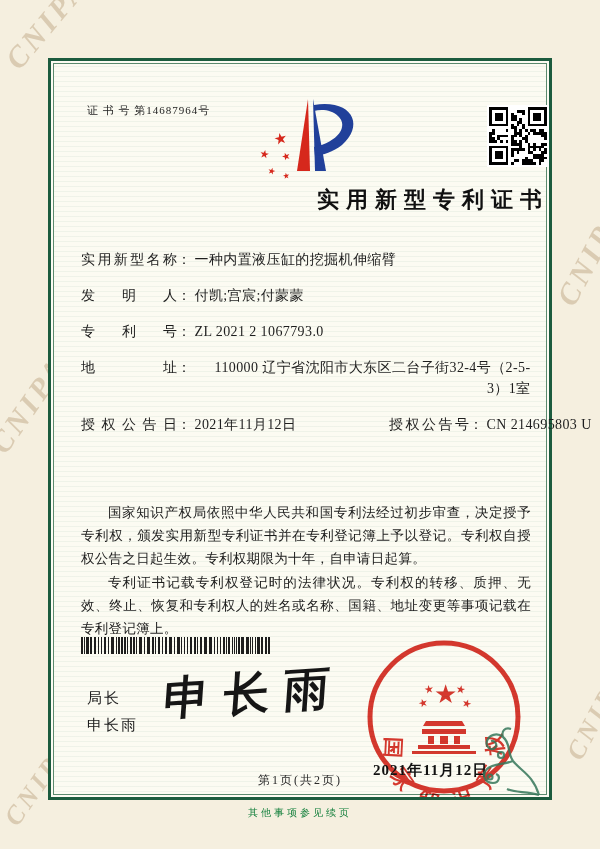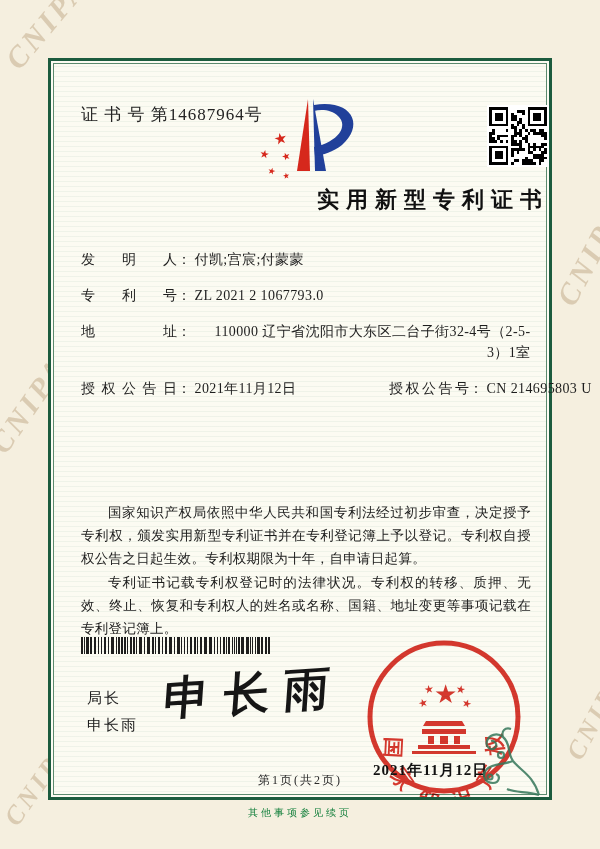--- a/index.html
+++ b/index.html
@@ -24,21 +24,21 @@
   .frame{
     position:absolute;left:48px;top:58px;width:504px;height:742px;
     background:
       repeating-linear-gradient(180deg, rgba(125,170,148,0.10) 0 1px, transparent 1px 5px),
       #fcfbf2;
     border:3px solid #1c5b3e;
     box-shadow:inset 0 0 0 2px #fcfbf2, inset 0 0 0 3px #5b8a6e;
     box-sizing:border-box;
   }
 
-  .cert-no{position:absolute;left:30px;top:42px;font-size:17px;letter-spacing:1px;color:#232323;}
+  .cert-no{position:absolute;left:36px;top:42px;font-size:11px;letter-spacing:1px;color:#232323;}
 
   .logo{position:absolute;left:202px;top:34px;width:116px;height:86px;}
   .qr{position:absolute;left:436px;top:44px;width:58px;height:58px;background:#fff;padding:2px;}
   .qr svg{display:block;width:100%;height:100%;}
 
   .title{
     position:absolute;left:0;top:124px;width:100%;text-align:right;
     font-size:22px;font-weight:bold;letter-spacing:7px;color:#101010;
   }
 
@@ -330,20 +330,24 @@
         <rect x="15" y="20" width="1" height="1" fill="#000"></rect>
         <rect x="16" y="20" width="1" height="1" fill="#000"></rect>
         <rect x="18" y="20" width="1" height="1" fill="#000"></rect>
       </svg>
   </div>
 
   <div class="title">实用新型专利证书</div>
 
   <div class="fields">
     <div class="frow">
+      <span class="flabel">实用新型名称</span><span class="fcolon">：</span>
+      <span class="fvalue">一种内置液压缸的挖掘机伸缩臂</span>
+    </div>
+    <div class="frow">
       <span class="flabel">发明人</span><span class="fcolon">：</span>
       <span class="fvalue">付凯;宫宸;付蒙蒙</span>
     </div>
     <div class="frow">
       <span class="flabel">专利号</span><span class="fcolon">：</span>
       <span class="fvalue">ZL 2021 2 1067793.0</span>
     </div>
     <div class="frow">
       <span class="flabel">地址</span><span class="fcolon">：</span>
       <span class="fvalue wrap">110000 辽宁省沈阳市大东区二台子街32-4号（2-5-3）1室</span>

